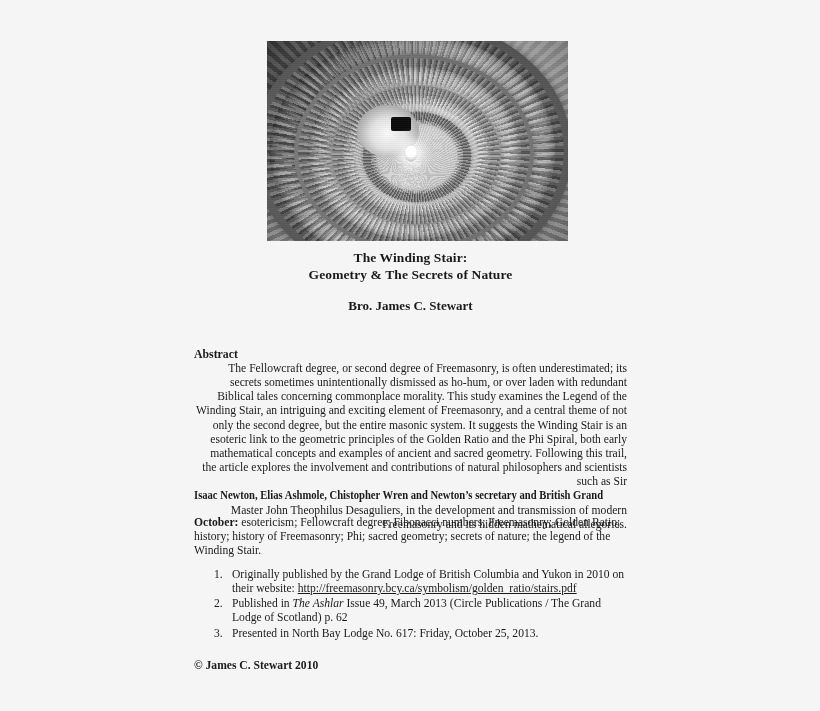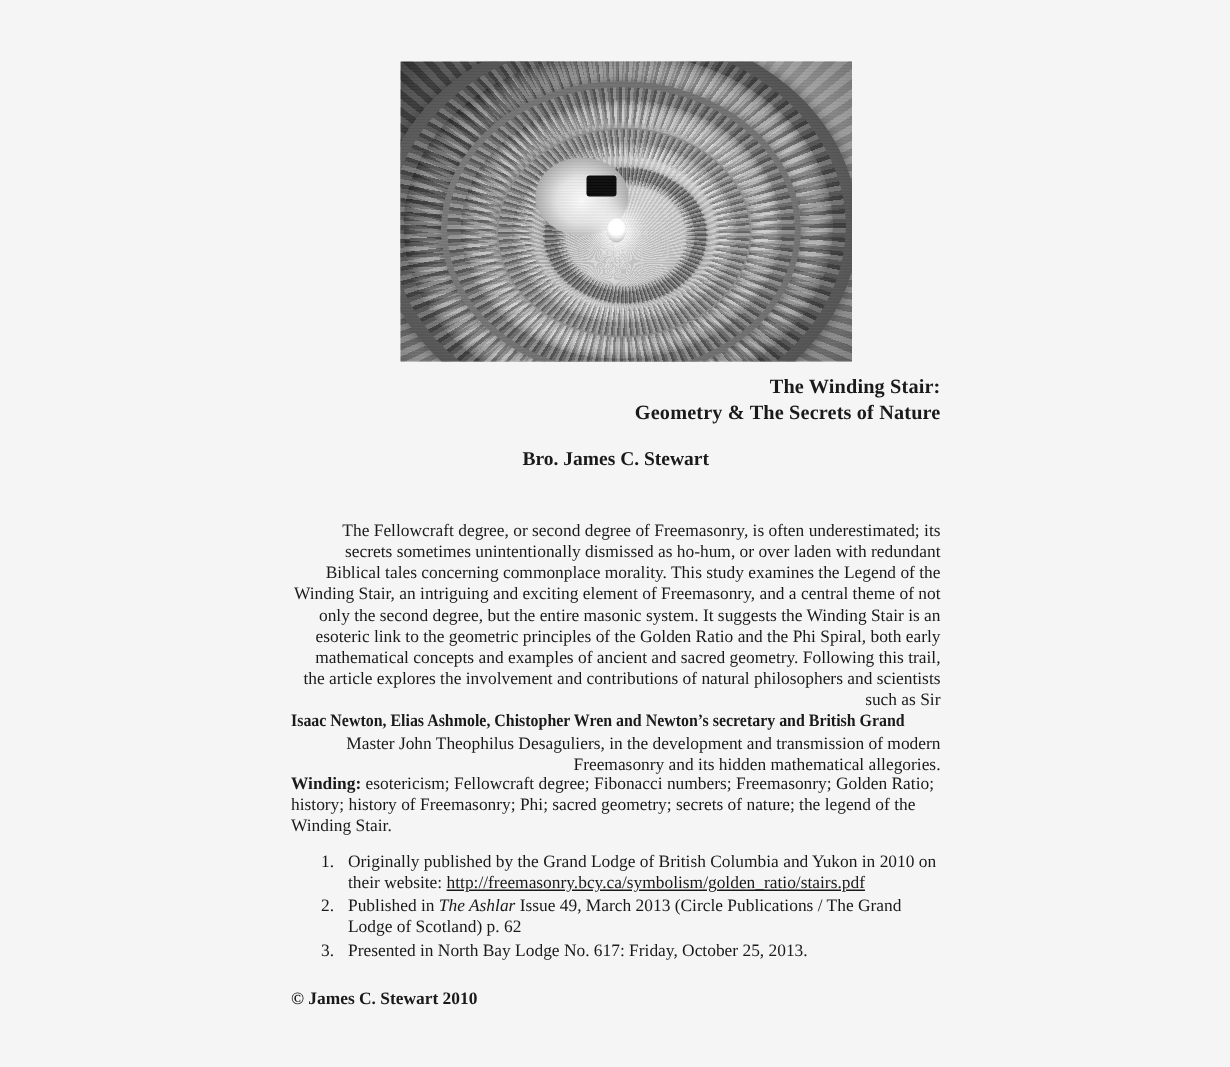--- a/index.html
+++ b/index.html
@@ -126,21 +126,20 @@
     position: absolute;
     left: 0; top: 250px;
     width: 433px;
     text-align: center;
   }
   .doc-title {
     font-size: 13.5px;
     font-weight: bold;
     line-height: 16.5px;
     letter-spacing: .1px;
-    text-align: right;
   }
   .author {
     margin-top: 15px;
     font-size: 13px;
     font-weight: bold;
     line-height: 15px;
   }
   .affiliation {
     font-size: 11.8px;
     line-height: 15px;
@@ -242,27 +241,28 @@
 
   <div class="title-block">
     <div class="doc-title">
       <span>The Winding Stair:</span><br>
       <span>Geometry &amp; The Secrets of Nature</span>
     </div>
     <div class="author">Bro. James C. Stewart</div>
   </div>
 
   <div class="body-block">
+    <h2 class="section">Abstract</h2>
     <p class="para"><span>The Fellowcraft degree, or second degree of Freemasonry, is often underestimated; its secrets sometimes unintentionally dismissed as ho-hum, or over laden with redundant Biblical tales concerning commonplace morality. This study examines the Legend of the Winding Stair, an intriguing and exciting element of Freemasonry, and a central theme of not only the second degree, but the entire masonic system. It suggests the Winding Stair is an esoteric link to the geometric principles of the Golden Ratio and the Phi Spiral, both early mathematical concepts and examples of ancient and sacred geometry. Following this trail, the article explores the involvement and contributions of natural philosophers and scientists such as Sir</span>
       <span class="squeezed">Isaac Newton, Elias Ashmole, Chistopher Wren and Newton’s secretary and British Grand</span>
       <span>Master John Theophilus Desaguliers, in the development and transmission of modern Freemasonry and its hidden mathematical allegories.</span></p>
   </div>
 
   <div class="keywords">
-    <b>Winding:</b><span> esotericism; Fellowcraft degree; Fibonacci numbers; Freemasonry; Golden Ratio; history; history of Freemasonry; Phi; sacred geometry; secrets of nature; the legend of the Winding Stair.</span>
+    <b>October:</b><span> esotericism; Fellowcraft degree; Fibonacci numbers; Freemasonry; Golden Ratio; history; history of Freemasonry; Phi; sacred geometry; secrets of nature; the legend of the Winding Stair.</span>
   </div>
 
   <div class="pubhistory">
     <ol class="pub-list">
       <li>
         <span class="num">1.</span><span>Originally published by the Grand Lodge of British Columbia and Yukon in 2010 on their website: </span><a class="url" href="#">http://freemasonry.bcy.ca/symbolism/golden_ratio/stairs.pdf</a>
       </li>
       <li>
         <span class="num">2.</span><span>Published in </span><span class="ital">The Ashlar</span><span> Issue 49, March 2013 (Circle Publications / The Grand Lodge of Scotland) p. 62</span>
       </li>

